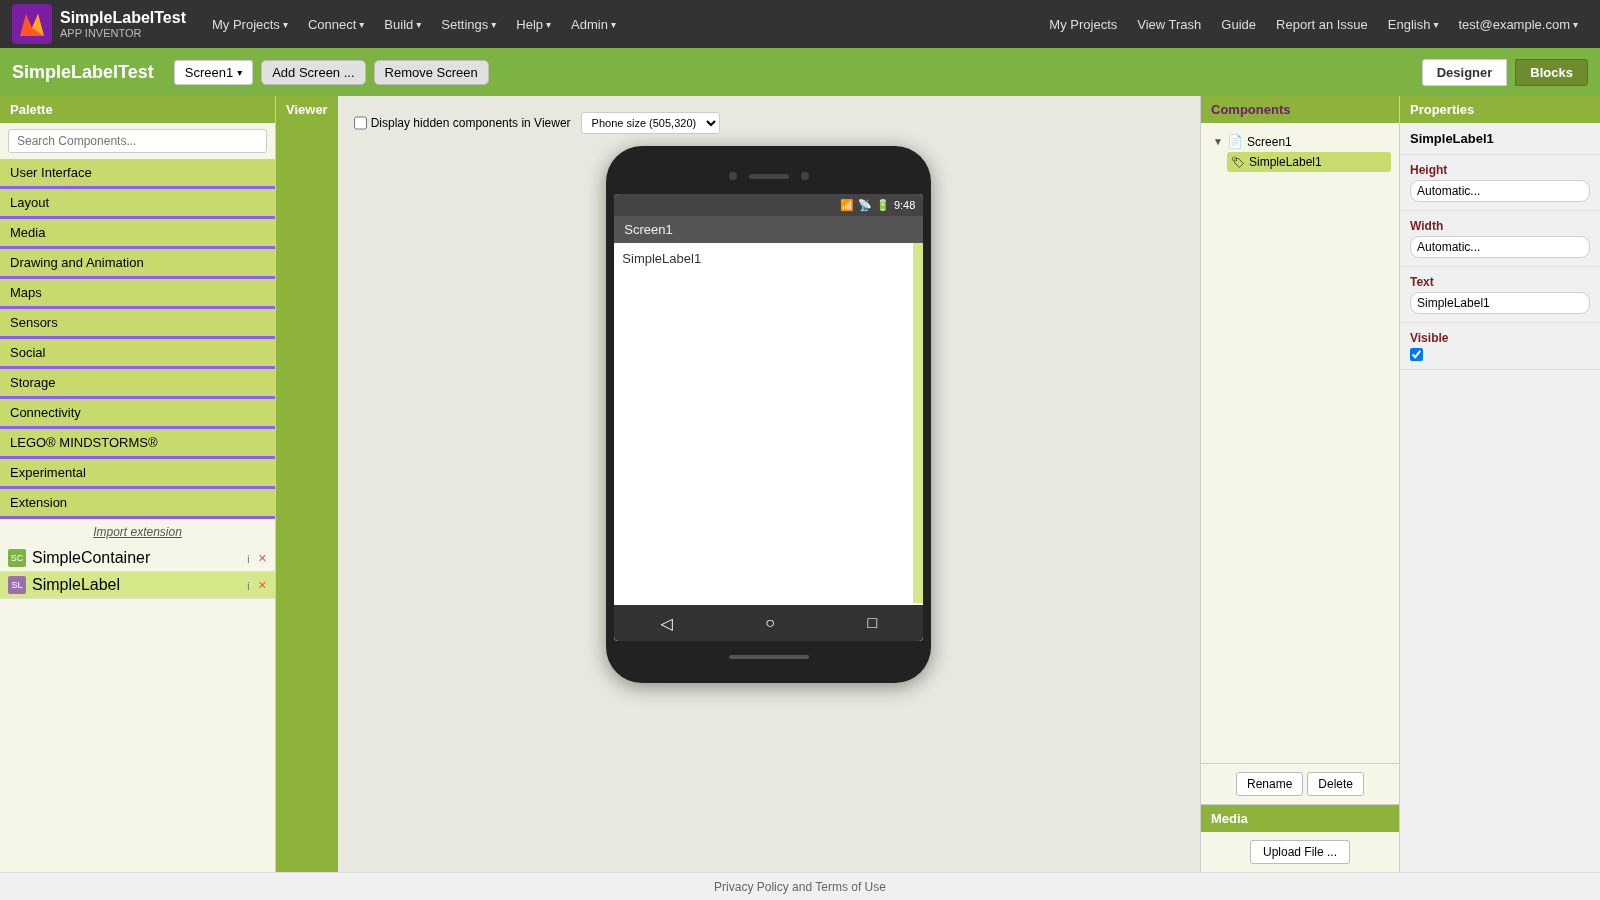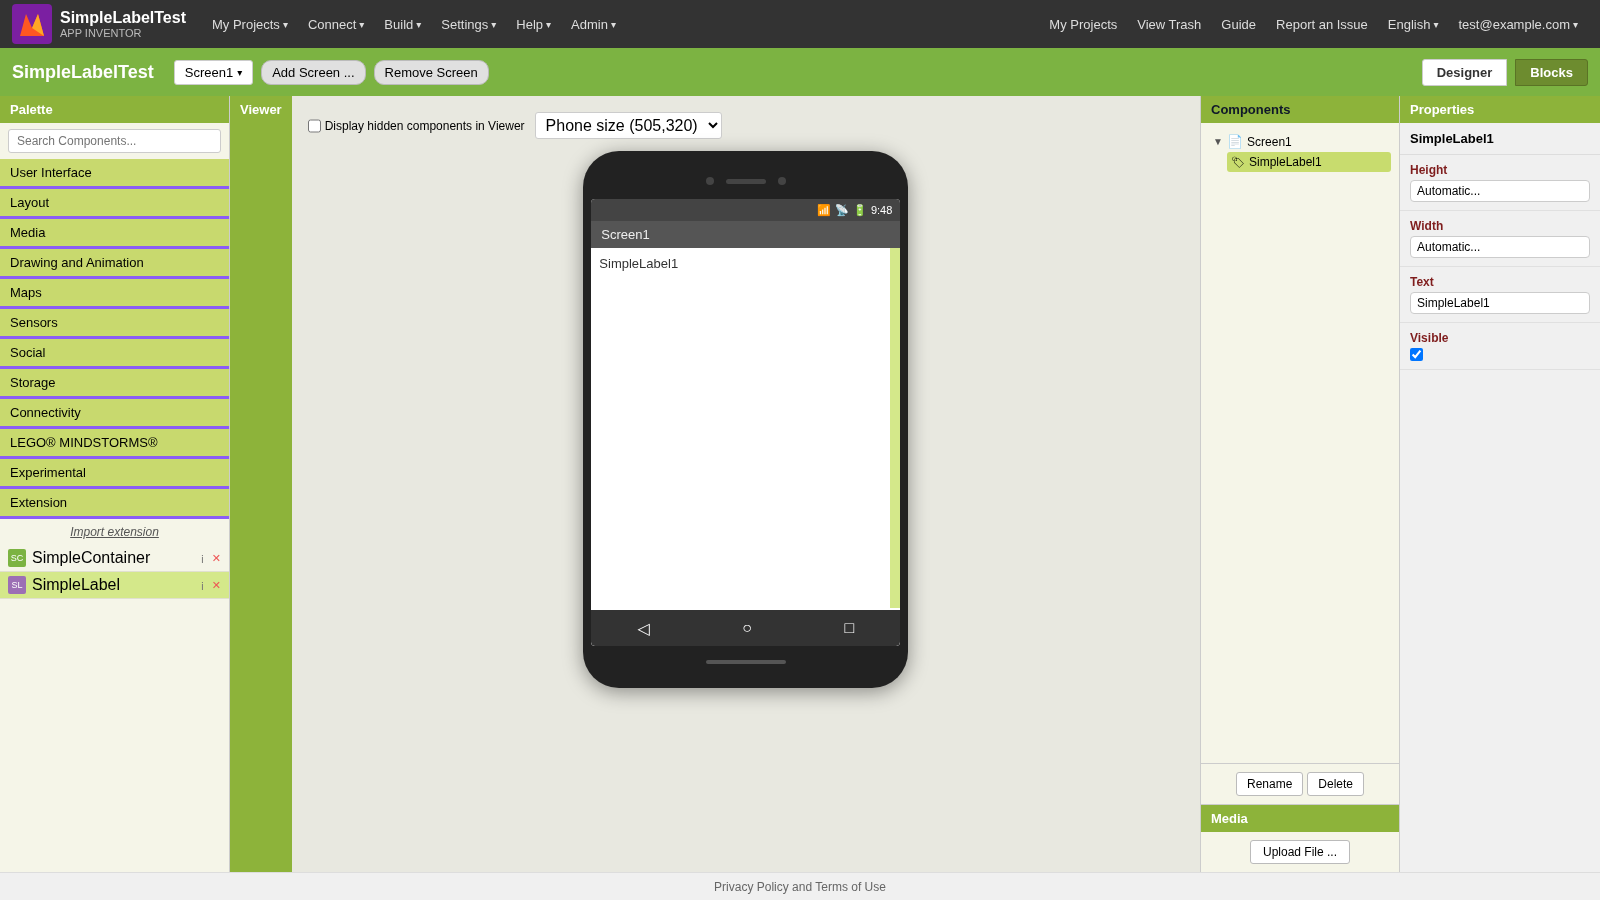--- a/index.html
+++ b/index.html
@@ -61,21 +61,21 @@
       padding: 4px 10px;
       cursor: pointer;
       font-size: 13px;
       display: flex;
       align-items: center;
       gap: 4px;
     }
     .btn-gray {
       background: #e0e0e0;
       border: 1px solid #bbb;
-      border-radius: 10px;
+      border-radius: 5px;
       padding: 4px 10px;
       cursor: pointer;
       font-size: 13px;
     }
     .toolbar-spacer { flex: 1; }
     .designer-btn, .blocks-btn {
       padding: 5px 14px;
       border: none;
       cursor: pointer;
       font-size: 13px;
@@ -85,21 +85,21 @@
     .blocks-btn { background: #6d8c2f; color: #fff; border-radius: 0 3px 3px 0; border: 1px solid #5a7325; }
 
     
     #main {
       display: flex;
       height: calc(900px - 48px - 48px - 28px);
     }
 
     
     #palette {
-      width: 230px;
+      width: 276px;
       background: #f5f5e8;
       border-right: 1px solid #ccc;
       overflow-y: auto;
       flex-shrink: 0;
     }
     #palette-header {
       background: #8db33a;
       color: #fff;
       padding: 6px 10px;
       font-weight: bold;
@@ -181,21 +181,21 @@
       display: flex;
       align-items: center;
       gap: 10px;
       margin-bottom: 12px;
     }
     .display-hidden-label { font-size: 12px; display: flex; gap: 4px; }
     .phone-size-select {
       border: 1px solid #ccc;
       border-radius: 3px;
       padding: 3px 6px;
-      font-size: 16px;
+      font-size: 11px;
       background: #fff;
       cursor: pointer;
     }
 
     
     #phone-mockup {
       width: 325px;
       background: #222;
       border-radius: 36px;
       padding: 16px 8px;
@@ -276,21 +276,21 @@
       width: 200px;
       background: #f5f5e8;
       border-left: 1px solid #ccc;
       border-right: 1px solid #ccc;
       display: flex;
       flex-direction: column;
       flex-shrink: 0;
     }
     #components-header {
       background: #8db33a;
-      color: #0f172a;
+      color: #701a75;
       padding: 6px 10px;
       font-weight: bold;
       font-size: 13px;
     }
     #components-tree {
       flex: 1;
       padding: 8px;
       overflow-y: auto;
     }
     .comp-row {
@@ -372,21 +372,21 @@
     .prop-label {
       font-size: 12px;
       color: #7f1d1d;
       margin-bottom: 3px;
       font-weight: bold;
     }
     .prop-input {
       width: 100%;
       padding: 3px 6px;
       border: 1px solid #ccc;
-      border-radius: 4px;
+      border-radius: 9px;
       font-size: 12px;
       background: #fff;
     }
     .prop-checkbox-row {
       display: flex;
       align-items: center;
       gap: 6px;
     }
 
     

